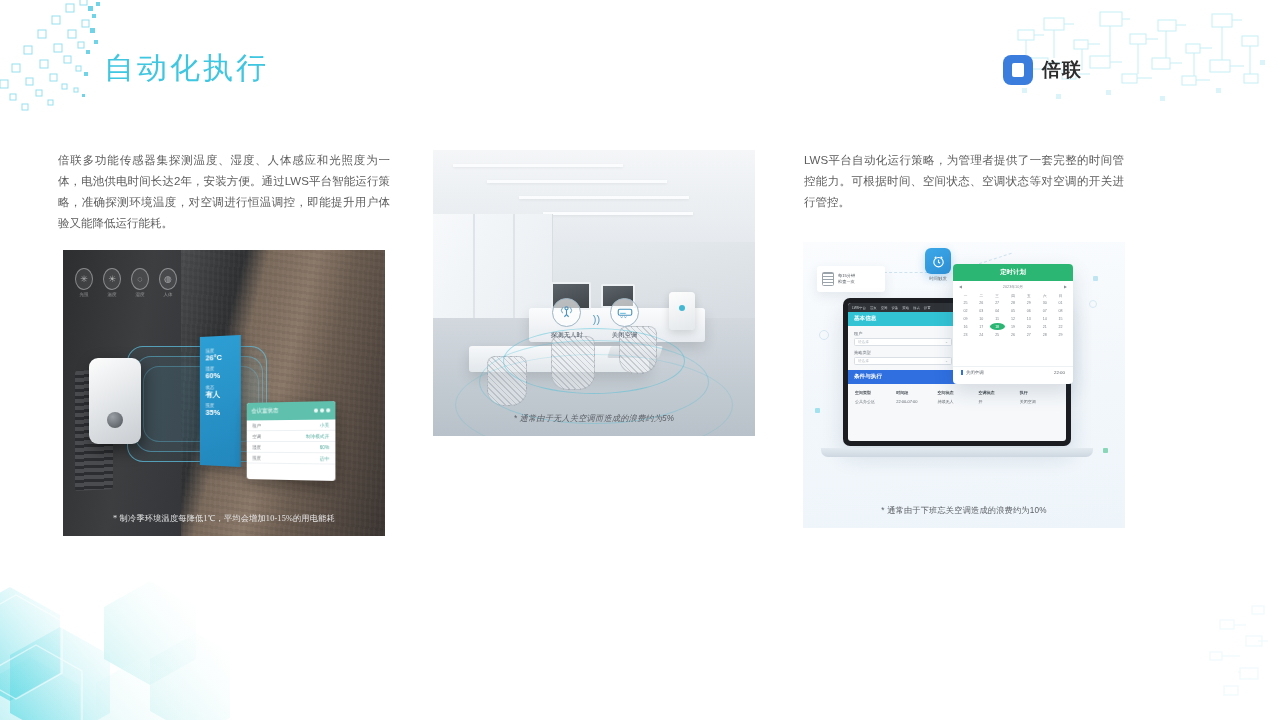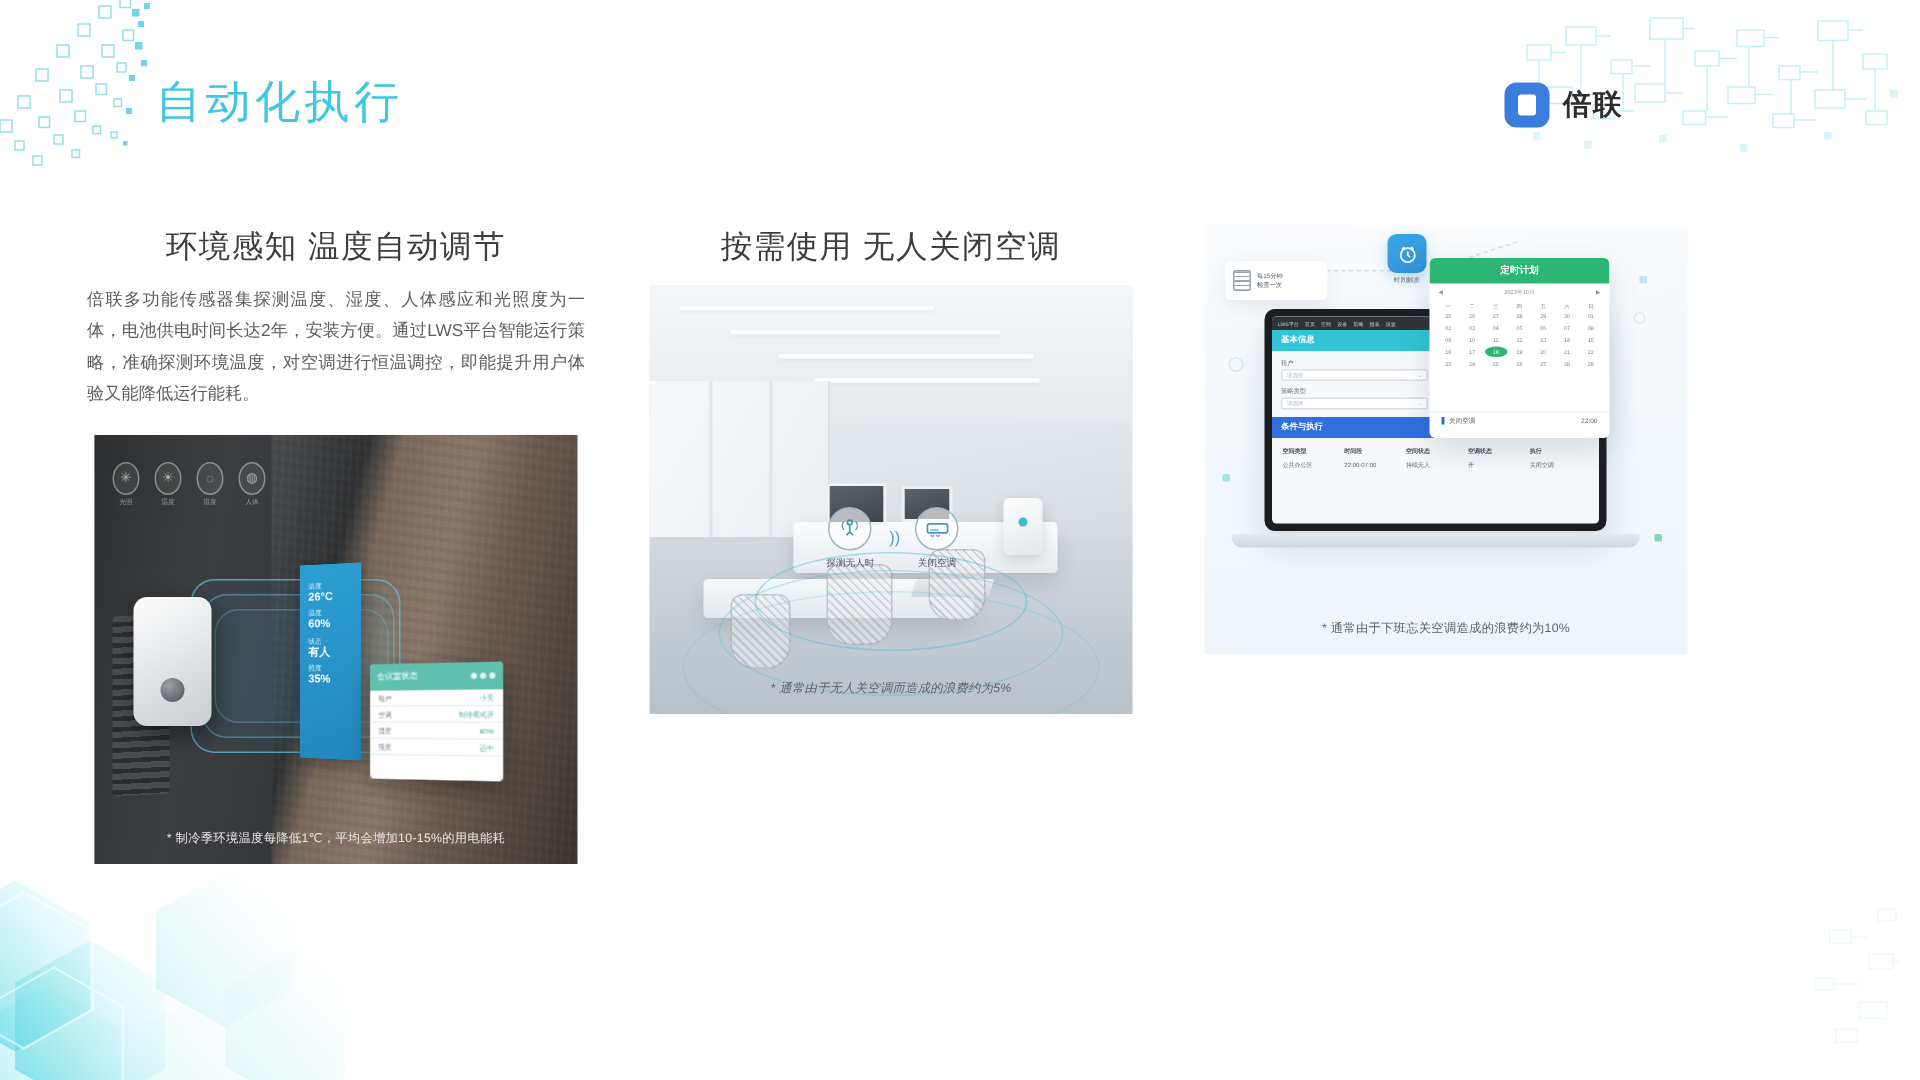--- a/index.html
+++ b/index.html
@@ -69,21 +69,21 @@
   
   .figure {
     position: relative; width: 322px; height: 286px;
     overflow: hidden;
     margin: 0 auto;
   }
   .fig-caption {
     position: absolute; left: 0; right: 0; bottom: 12px;
     text-align: center; font-size: 8.2px; letter-spacing: .2px;
   }
-  .fig1 .fig-caption { color: #e8e8e8; }
+  .fig1 .fig-caption { color: #e8e8e8; font-family: Liberation Serif, serif; }
   .fig2 .fig-caption { color: #5d6167; font-style: italic; }
   .fig3 .fig-caption { color: #5d6167; }
 
   
   .fig1 {
     background:
       linear-gradient(105deg, #3a3c3e 0%, #4a4c4e 30%, #2f3133 46%,
                       #7a6a5c 52%, #8a7868 64%, #6b5c50 74%, #3a3431 100%);
   }
   .fig1 .wall-tex {
@@ -446,21 +446,20 @@
       <div id="brand-mark">
         <span class="inner"></span>
       </div>
       <div id="brand-name">倍联</div>
     </div>
   </div>
 
   <div id="columns">
 
     <div class="col">
-      <div class="col-title">环境感知  温度自动调节</div>
       <div class="col-body">倍联多功能传感器集探测温度、湿度、人体感应和光照度为一体，电池供电时间长达2年，安装方便。通过LWS平台智能运行策略，准确探测环境温度，对空调进行恒温调控，即能提升用户体验又能降低运行能耗。</div>
 
       <div class="figure fig1">
         <div class="wall-tex"></div>
         <div class="wall-panel"></div>
         <div class="grill"></div>
 
         <div class="icon-row">
           <div class="wicon-wrap">
             <div class="wicon">
@@ -532,21 +531,20 @@
               <span>照度</span>
               <b>适中</b>
             </div>
         </div>
 
         <div class="fig-caption">* 制冷季环境温度每降低1℃，平均会增加10-15%的用电能耗</div>
       </div>
     </div>
 
     <div class="col">
-      <div class="col-title">按需使用  无人关闭空调</div>
 
       <div class="figure fig2">
         <div class="ceiling"></div>
         <div class="ceil-line" style="left:20px;top:14px;width:170px;"></div>
         <div class="ceil-line" style="left:54px;top:30px;width:180px;"></div>
         <div class="ceil-line" style="left:86px;top:46px;width:170px;"></div>
         <div class="ceil-line" style="left:110px;top:62px;width:150px;"></div>
 
         <div class="win">
           <div class="mull" style="left:40px;"></div>
@@ -594,20 +592,21 @@
             </div>
             <div class="olab">关闭空调</div>
           </div>
         </div>
 
         <div class="fig-caption">* 通常由于无人关空调而造成的浪费约为5%</div>
       </div>
     </div>
 
     <div class="col">
+      <div class="col-body">LWS平台自动化运行策略，为管理者提供了一套完整的时间管控能力。可根据时间、空间状态、空调状态等对空调的开关进行管控。</div>
 
       <div class="figure fig3">
         <div class="dotline" style="left:40px;top:30px;width:90px;"></div>
         <div class="dotline" style="left:150px;top:20px;width:60px;transform:rotate(-18deg);"></div>
         <div class="bubble" style="left:16px;top:88px;width:10px;height:10px;"></div>
         <div class="bubble" style="left:286px;top:58px;width:8px;height:8px;"></div>
         <div class="sq" style="left:12px;top:166px;background:#7fd9e8;opacity:.7;"></div>
         <div class="sq" style="left:300px;top:206px;background:#6fcfa8;opacity:.8;"></div>
         <div class="sq" style="left:290px;top:34px;background:#bfe4f2;"></div>
 

